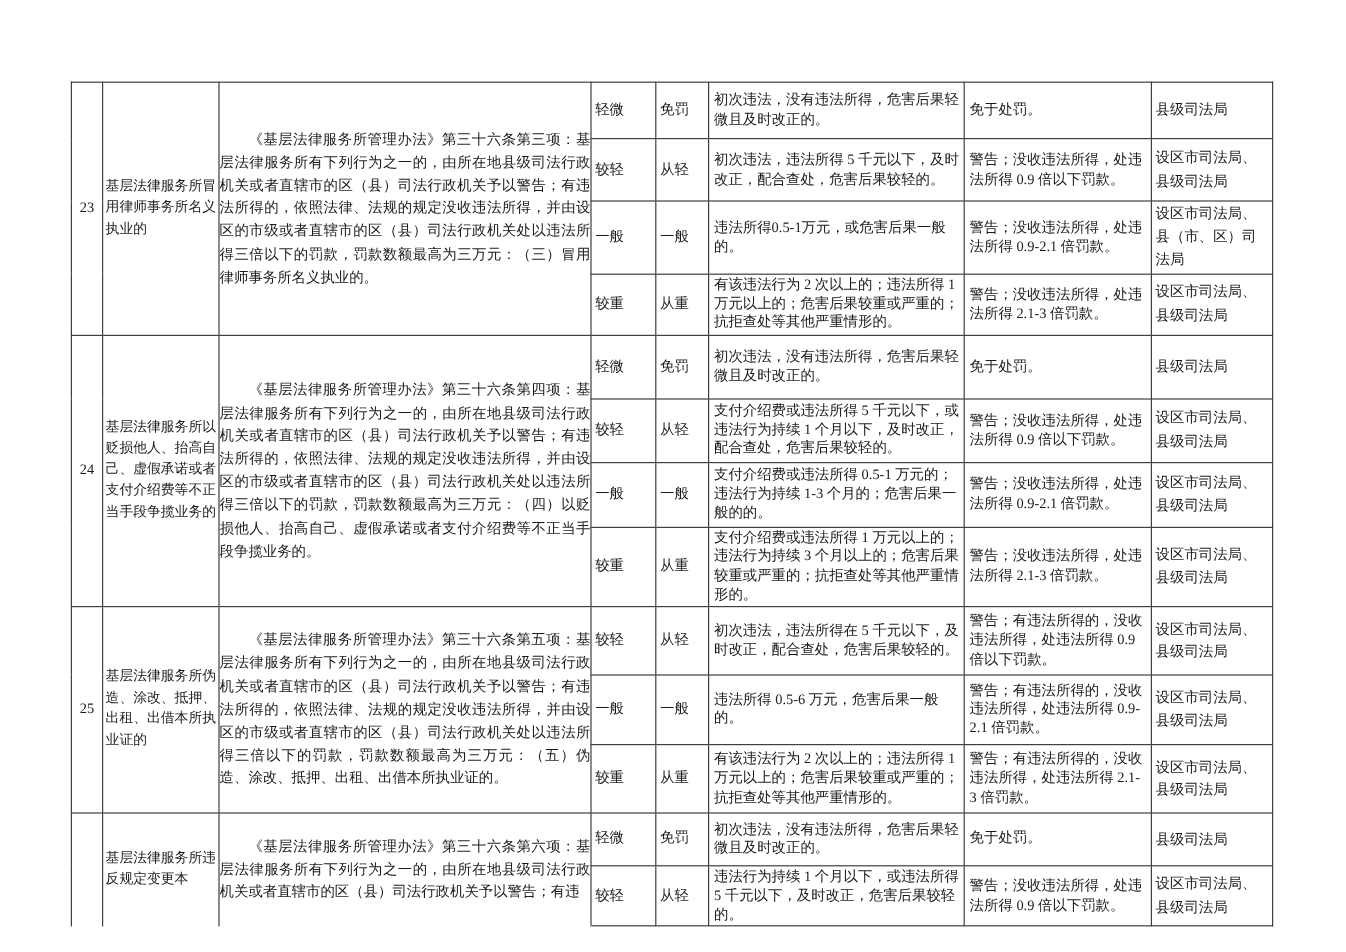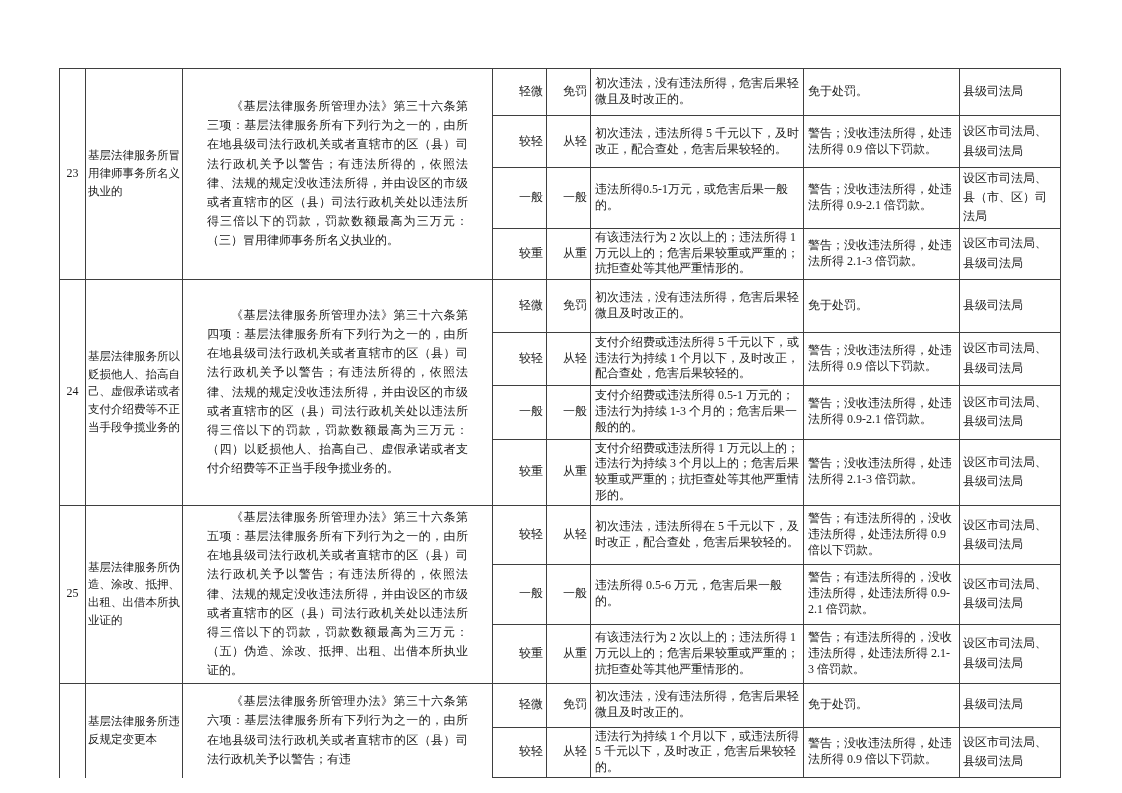--- a/index.html
+++ b/index.html
@@ -14,22 +14,22 @@
     border-collapse:collapse;table-layout:fixed;
   }
   td{
     border:1px solid #3f3f3f;
     font-size:12px;line-height:1.32;
     padding:1px 3px;vertical-align:middle;
     overflow:hidden;word-break:break-all;
   }
   .c-no{text-align:center;margin-left:16px;}
   .c-vio{text-align:left;padding:4px 2px;font-size:11.5px;line-height:1.55;}
-  .c-basis{text-align:justify;text-indent:2em;padding:2px 24px;line-height:1.6;}
-  .c-sev,.c-type{text-align:right;}
+  .c-basis{text-align:justify;text-indent:2em;padding:2px 0;line-height:1.6;}
+  .c-sev,.c-type{text-align:left;}
   .c-circ{text-align:left;padding:1px 4px;}
   .c-pen{text-align:left;padding:1px 4px;margin-left:16px;}
   .c-agency{text-align:left;line-height:1.6;font-family:Liberation Serif, serif;}
   .cut{border-bottom:none;font-family:Liberation Serif, serif;}
 </style>
 </head>
 <body>
 
 <div class="page">
   <table class="penalty-table">

